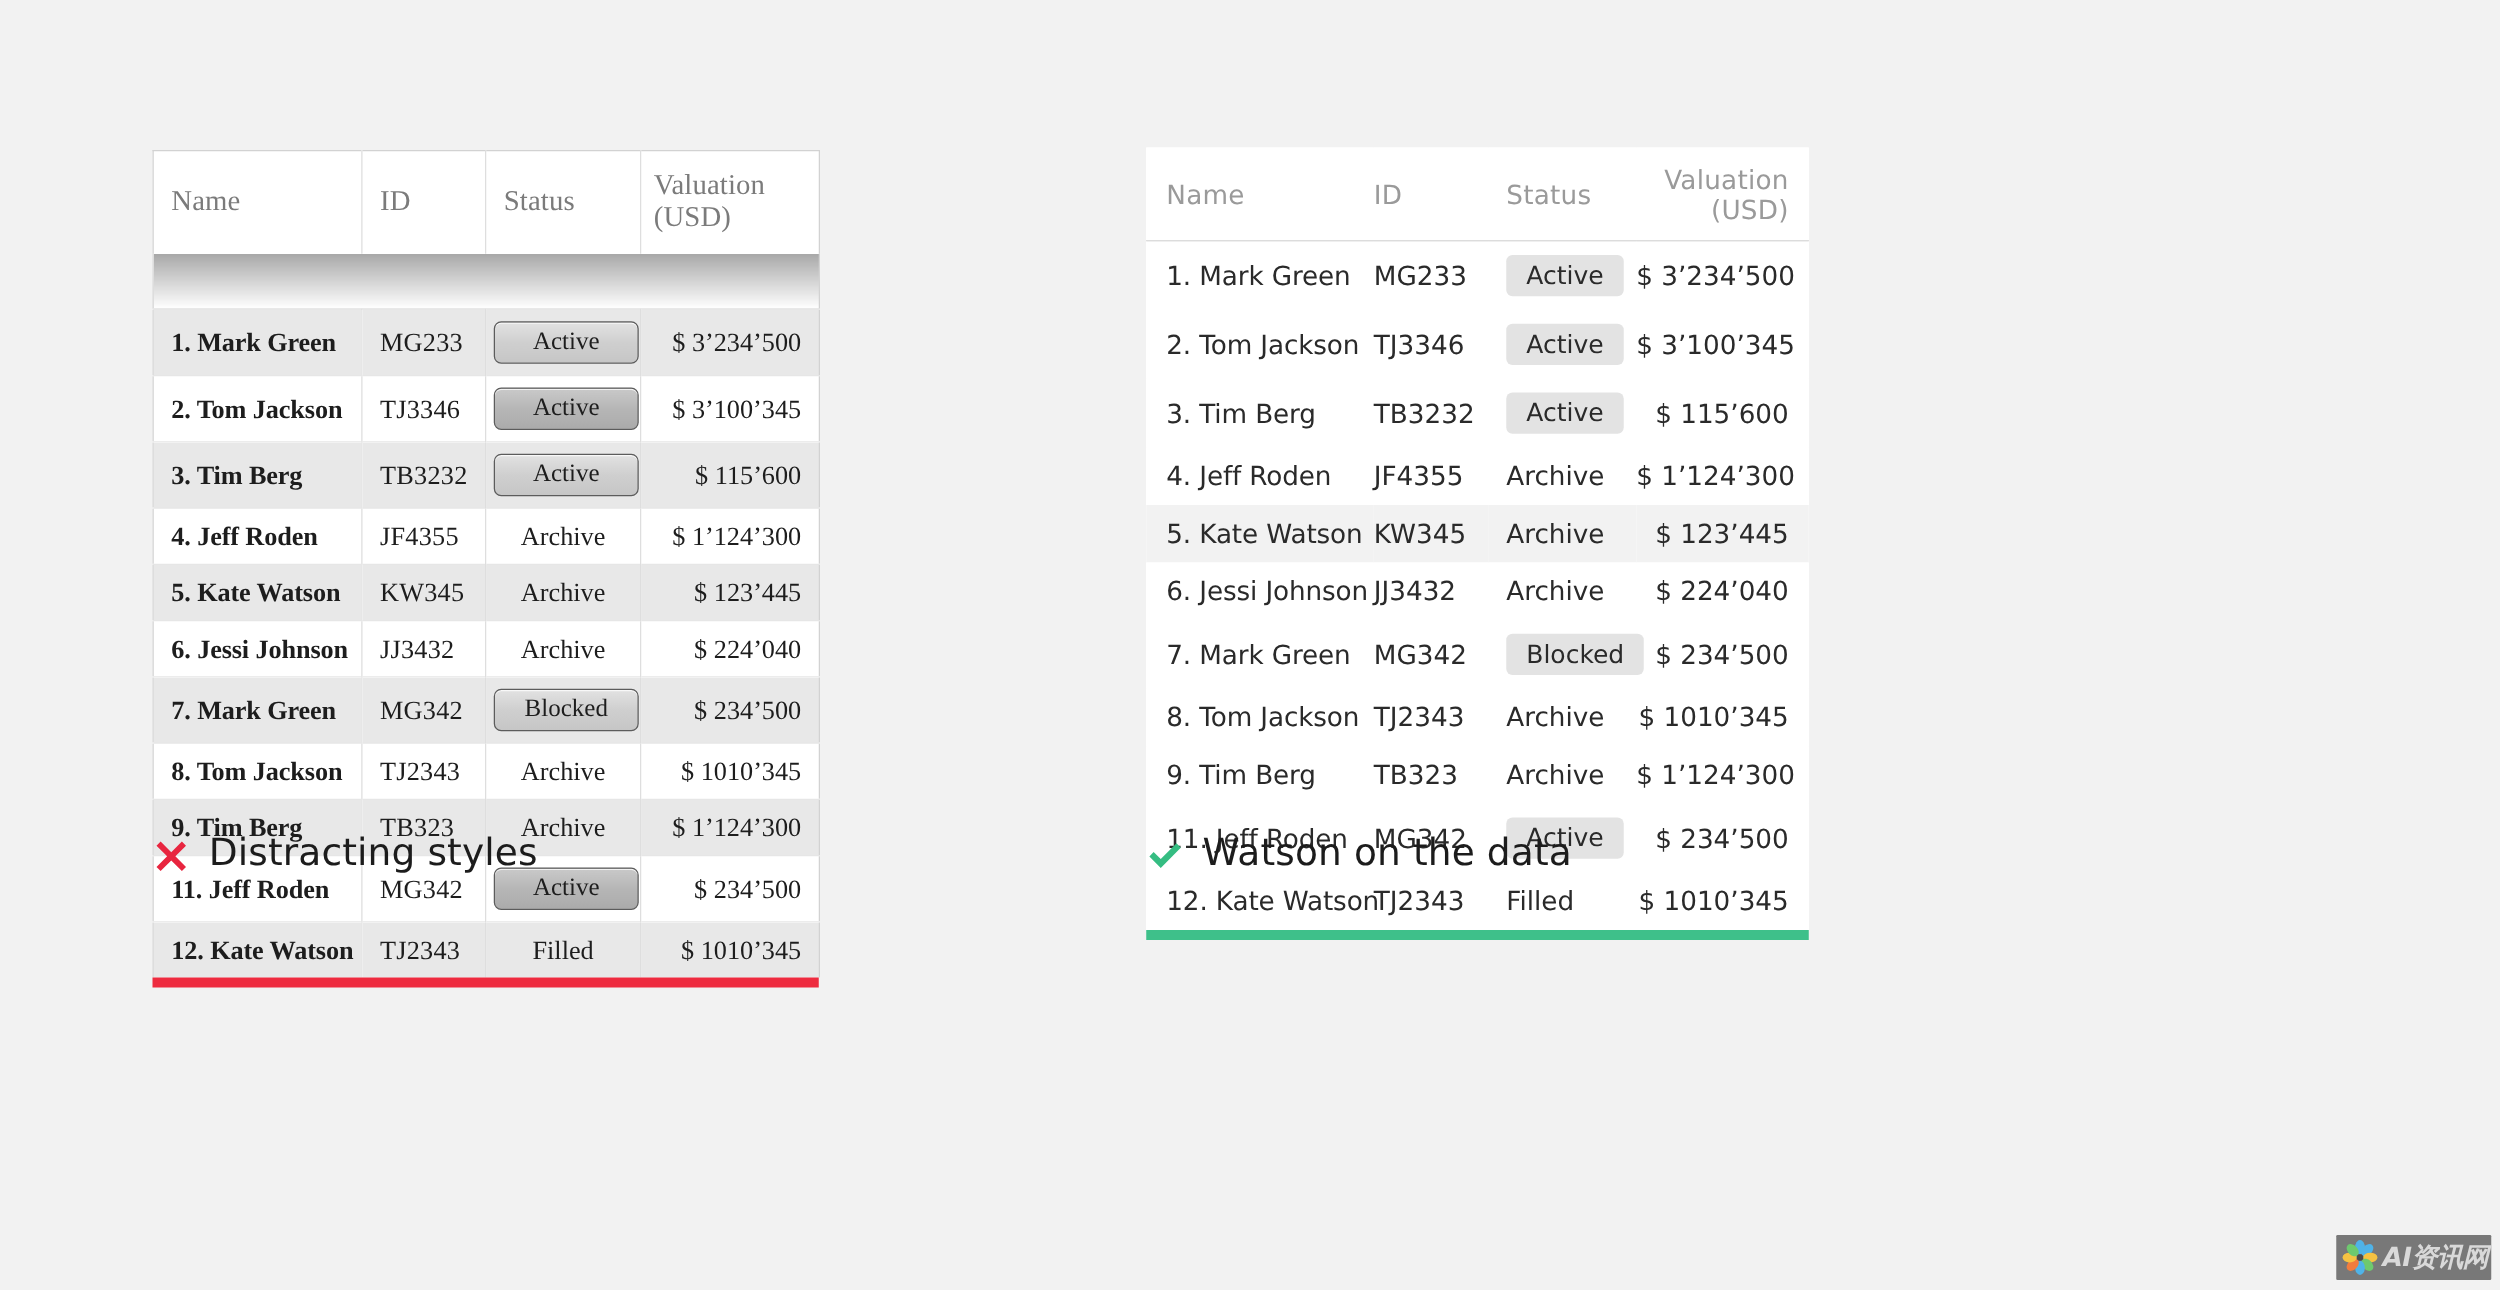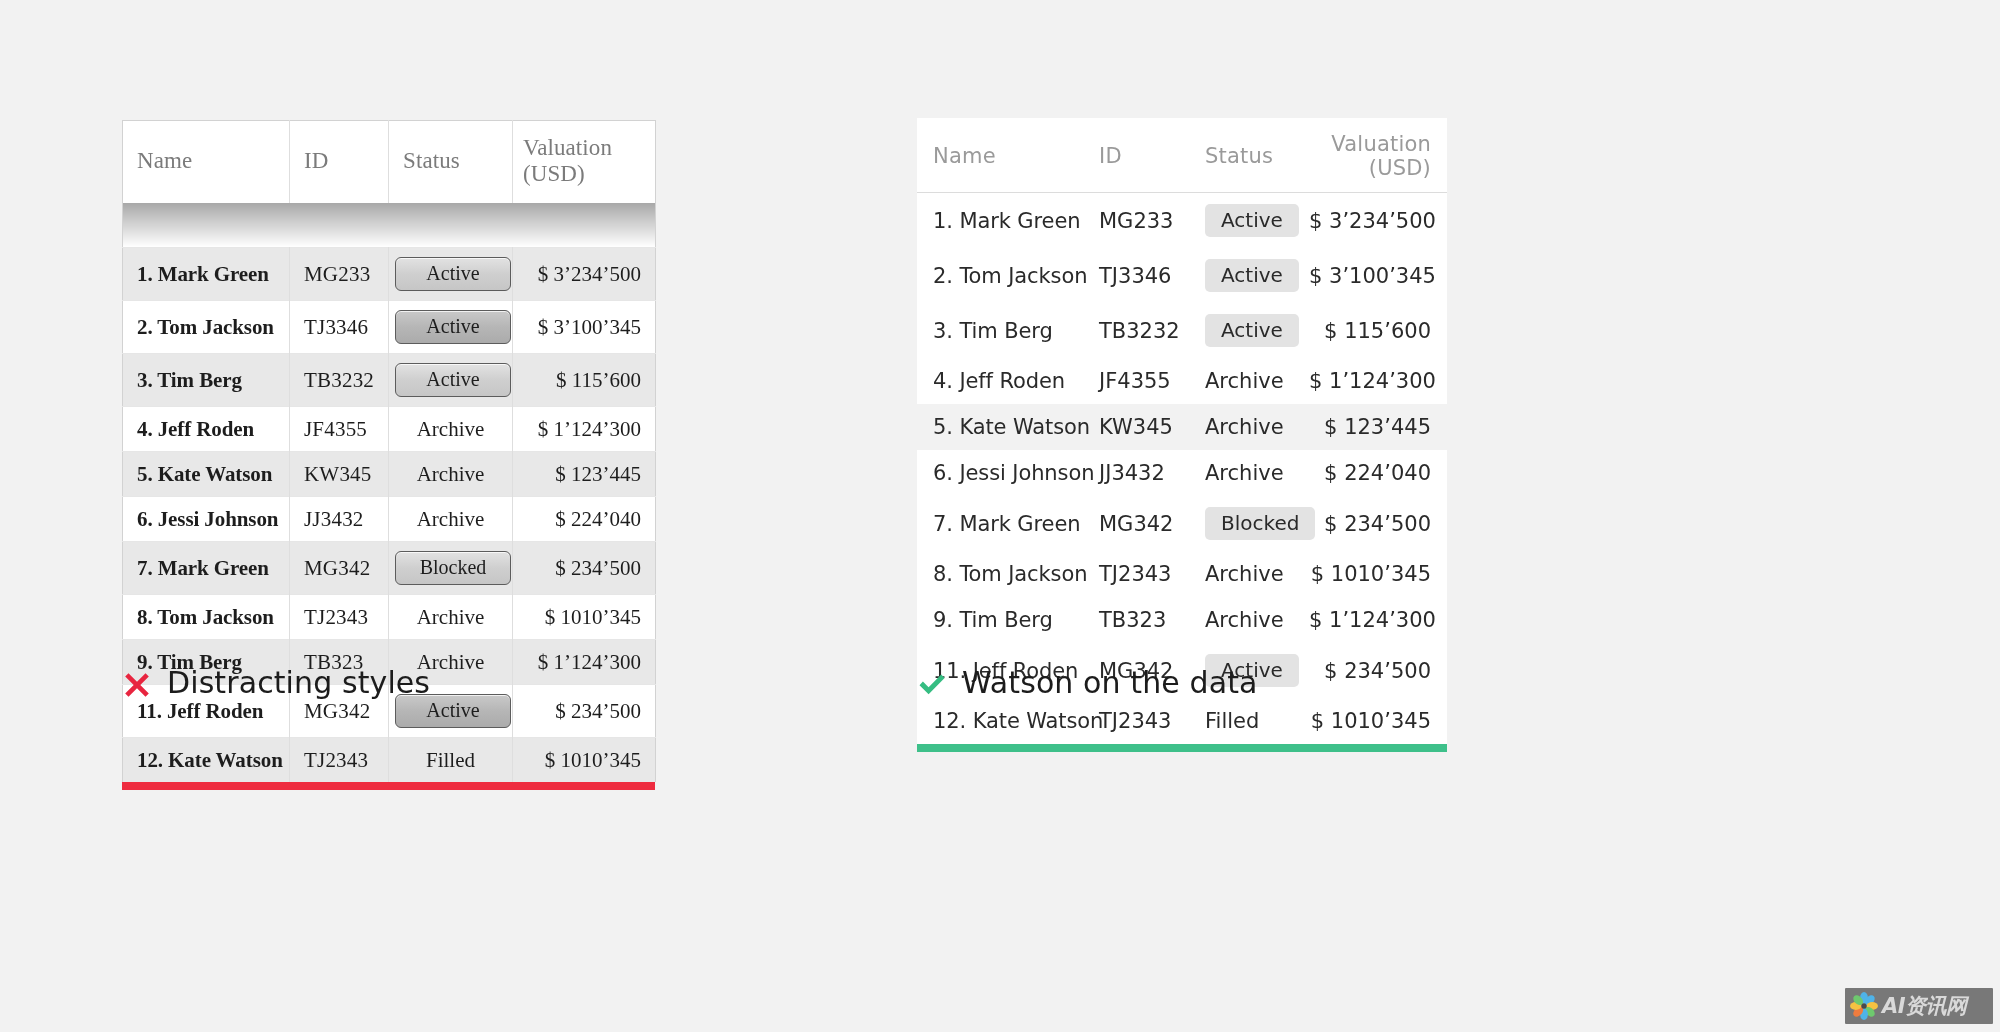--- a/index.html
+++ b/index.html
@@ -179,21 +179,21 @@
   }
   .caption.bad  { left: 122px; top: 665px; }
   .caption.good { left: 917px; top: 665px; }
   .cap-icon { width: 30px; height: 30px; display: block; flex: 0 0 30px; }
 
   
   .watermark {
     position: absolute;
     right: 7px;
     bottom: 8px;
-    width: 148px;
+    width: 124px;
     height: 36px;
     background: rgba(86,86,86,0.78);
     display: flex;
     align-items: center;
     gap: 3px;
     padding: 13px 4px;
     box-sizing: border-box;
     border-radius: 1px;
   }
   .wm-logo { width: 30px; height: 30px; flex: 0 0 30px; }

